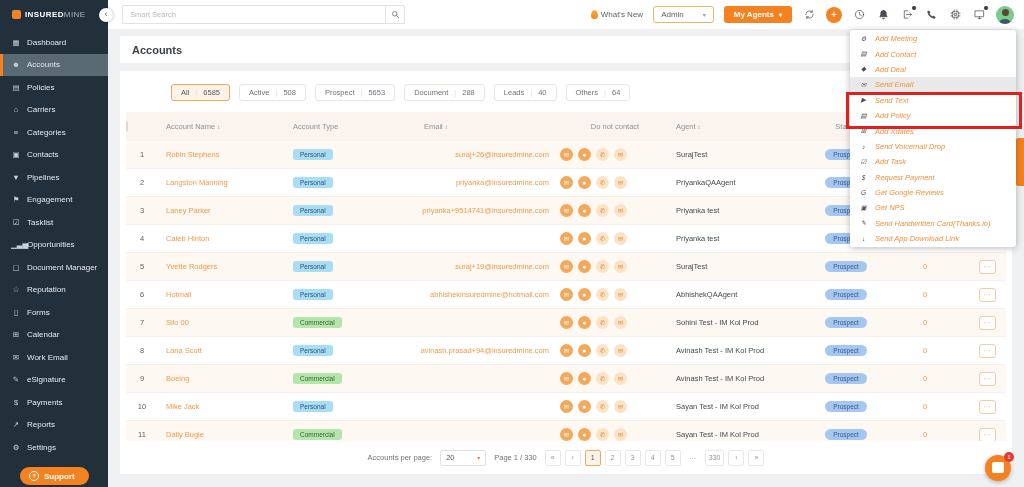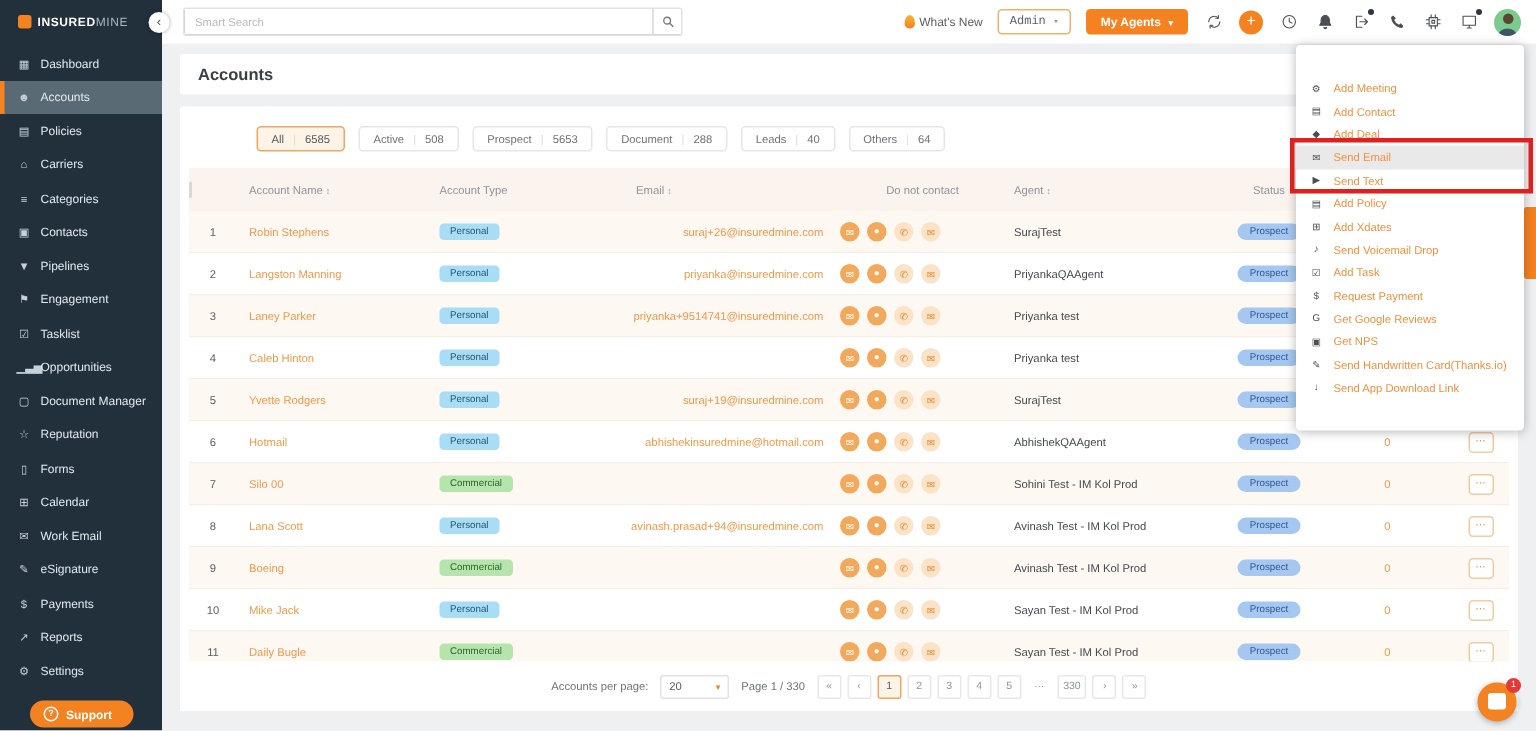--- a/index.html
+++ b/index.html
@@ -14,28 +14,28 @@
   .nav { margin-top:8px; }
   .nav-item { display:flex; align-items:center; gap:6px; height:22.5px; padding-left:11px; color:#e2e9ee; font-size:8px; cursor:pointer; white-space:nowrap; }
   .nav-item .glyph { width:10px; font-size:7.5px; color:#c6d1d9; text-align:center; flex:none; }
   .nav-item.active { background:#5a6a74; border-left:3px solid #f58220; padding-left:8px; }
   .support-btn { position:absolute; left:20px; bottom:2px; background:#f58220; color:#fff; font-size:8px; font-weight:bold; border-radius:10px; padding:4px 14px 4px 9px; display:flex; gap:5px; align-items:center; cursor:pointer; }
   .support-q { width:10px; height:10px; border:1px solid #fff; color:#fff; border-radius:50%; font-size:6px; line-height:8px; text-align:center; }
   .collapse-btn { position:absolute; left:99px; top:8px; width:14px; height:14px; border-radius:50%; background:#fff; box-shadow:0 0 3px rgba(0,0,0,.35); color:#555; font-size:9px; line-height:13px; text-align:center; z-index:30; cursor:pointer; }
 
   
   .topbar { position:absolute; left:108px; top:0; right:0; height:30px; background:#fff; display:flex; align-items:center; padding:0 10px 0 14px; z-index:6; border-bottom:1px solid #f0f0f0; }
-  .search-wrap { display:flex; border:1px solid #e2e2e2; border-radius:2px; height:19px; width:333px; background:#737373; }
+  .search-wrap { display:flex; border:1px solid #e2e2e2; border-radius:2px; height:19px; width:283px; background:#737373; }
   .search-input { border:none; outline:none; flex:1; font-size:7.5px; padding:0 7px; color:#444; font-family:"Liberation Sans",sans-serif; }
   .search-input::placeholder { color:#b8b8b8; }
   .search-btn { width:19px; border-left:1px solid #e2e2e2; display:flex; align-items:center; justify-content:center; cursor:pointer; background:#fff; }
   .topbar-right { margin-left:auto; display:flex; align-items:center; gap:10px; }
   .whats-new { display:flex; align-items:center; gap:3px; font-size:8px; color:#5a5f66; cursor:pointer; }
   .flame { width:7px; height:9px; background:linear-gradient(#f9b233,#f58220); border-radius:50% 50% 45% 45% / 65% 65% 35% 35%; }
-  .admin-select { border:1px solid #f0b269; border-radius:3px; font-size:8px; color:#5a5f66; padding:3px 7px; display:flex; gap:5px; align-items:center; cursor:pointer; background:#fff;font-family:Liberation Mono, monospace; }
+  .admin-select { border:1px solid #f0b269; border-radius:3px; font-size:8px; color:#5a5f66; padding:3px 7px; display:flex; gap:19px; align-items:center; cursor:pointer; background:#fff; }
   .caret { font-size:6px; color:#999; }
   .my-agents { background:#f58220; color:#fff; font-size:8px; font-weight:bold; border-radius:3px; padding:4px 10px; display:flex; gap:5px; align-items:center; cursor:pointer; }
   .my-agents .caret { color:#fff; }
   .icon-btn { position:relative; width:14px; height:14px; display:flex; align-items:center; justify-content:center; cursor:pointer; }
   .icon-btn svg { stroke:#4a4f55; fill:none; stroke-width:1.6; stroke-linecap:round; stroke-linejoin:round; }
   .plus-btn { width:16px; height:16px; border-radius:50%; background:#f58220; color:#fff; font-size:11px; line-height:15px; text-align:center; cursor:pointer; flex:none; }
   .dot { position:absolute; top:-2px; right:-2px; width:4px; height:4px; border-radius:50%; background:#2f3640; }
   .avatar { width:18px; height:18px; border-radius:50%; background:#7ccb8e; position:relative; overflow:hidden; cursor:pointer; flex:none; }
   .avatar::before { content:""; position:absolute; top:3px; left:5.5px; width:7px; height:7px; border-radius:50%; background:#5b4632; }
   .avatar::after { content:""; position:absolute; bottom:-4px; left:3px; width:12px; height:9px; border-radius:50%; background:#3f5668; }
@@ -83,21 +83,21 @@
   
   .pagination { position:absolute; left:0; right:0; bottom:0; height:33px; display:flex; align-items:center; justify-content:center; gap:8px; font-size:7.5px; color:#6d737a; background:#fff; }
   .pp-select { width:46px; height:16px; border:1px solid #e2e2e2; border-radius:2px; display:flex; align-items:center; justify-content:space-between; padding:0 5px; cursor:pointer; color:#55595f; }
   .pp-select .caret { color:#f58220; font-size:6px; }
   .pages { display:flex; gap:4px; align-items:center; }
   .pg-btn { min-width:16px; height:16px; border:1px solid #e8e8e8; border-radius:2px; color:#8d949c; font-size:7px; line-height:14px; text-align:center; padding:0 3px; cursor:pointer; background:#fff; }
   .pg-btn.active { border-color:#f2a65e; background:#fdf3e7; color:#55595f; }
   .pg-btn.plain { border:none; background:transparent; }
 
   
-  .menu { position:absolute; top:30px; right:8px; width:152px; background:#fff; border-radius:3px; box-shadow:0 1px 7px rgba(0,0,0,.28); z-index:20; padding:21px 0; }
+  .menu { position:absolute; top:30px; right:8px; width:166px; background:#fff; border-radius:3px; box-shadow:0 1px 7px rgba(0,0,0,.28); z-index:20; padding:1px 0;font-style:italic; }
   .menu-item { display:flex; align-items:center; gap:6px; height:15.4px; padding:0 8px; cursor:pointer; }
   .menu-item .m-ico { width:11px; text-align:center; font-size:6.5px; color:#4a4f55; flex:none; }
   .menu-item .m-label { font-size:7.5px; color:#f2903d; white-space:nowrap; }
   .menu-item[data-hl="true"] { background:#e9e9e9; }
   .hl-box { position:absolute; left:-4px; right:-6px; top:62px; height:37px; border:3px solid #e01f1f; pointer-events:none; }
 
   
   .ribbon { position:absolute; right:0; top:138px; width:8px; height:48px; background:#f58220; border-radius:2px 0 0 2px; z-index:15; cursor:pointer; }
   .fab { position:absolute; right:13px; bottom:6px; width:26px; height:26px; border-radius:50%; background:#f58220; z-index:30; cursor:pointer; box-shadow:0 1px 4px rgba(0,0,0,.3); }
   .fab .bubble { position:absolute; left:7px; top:7px; width:12px; height:11px; background:#fff; border-radius:2px; }

